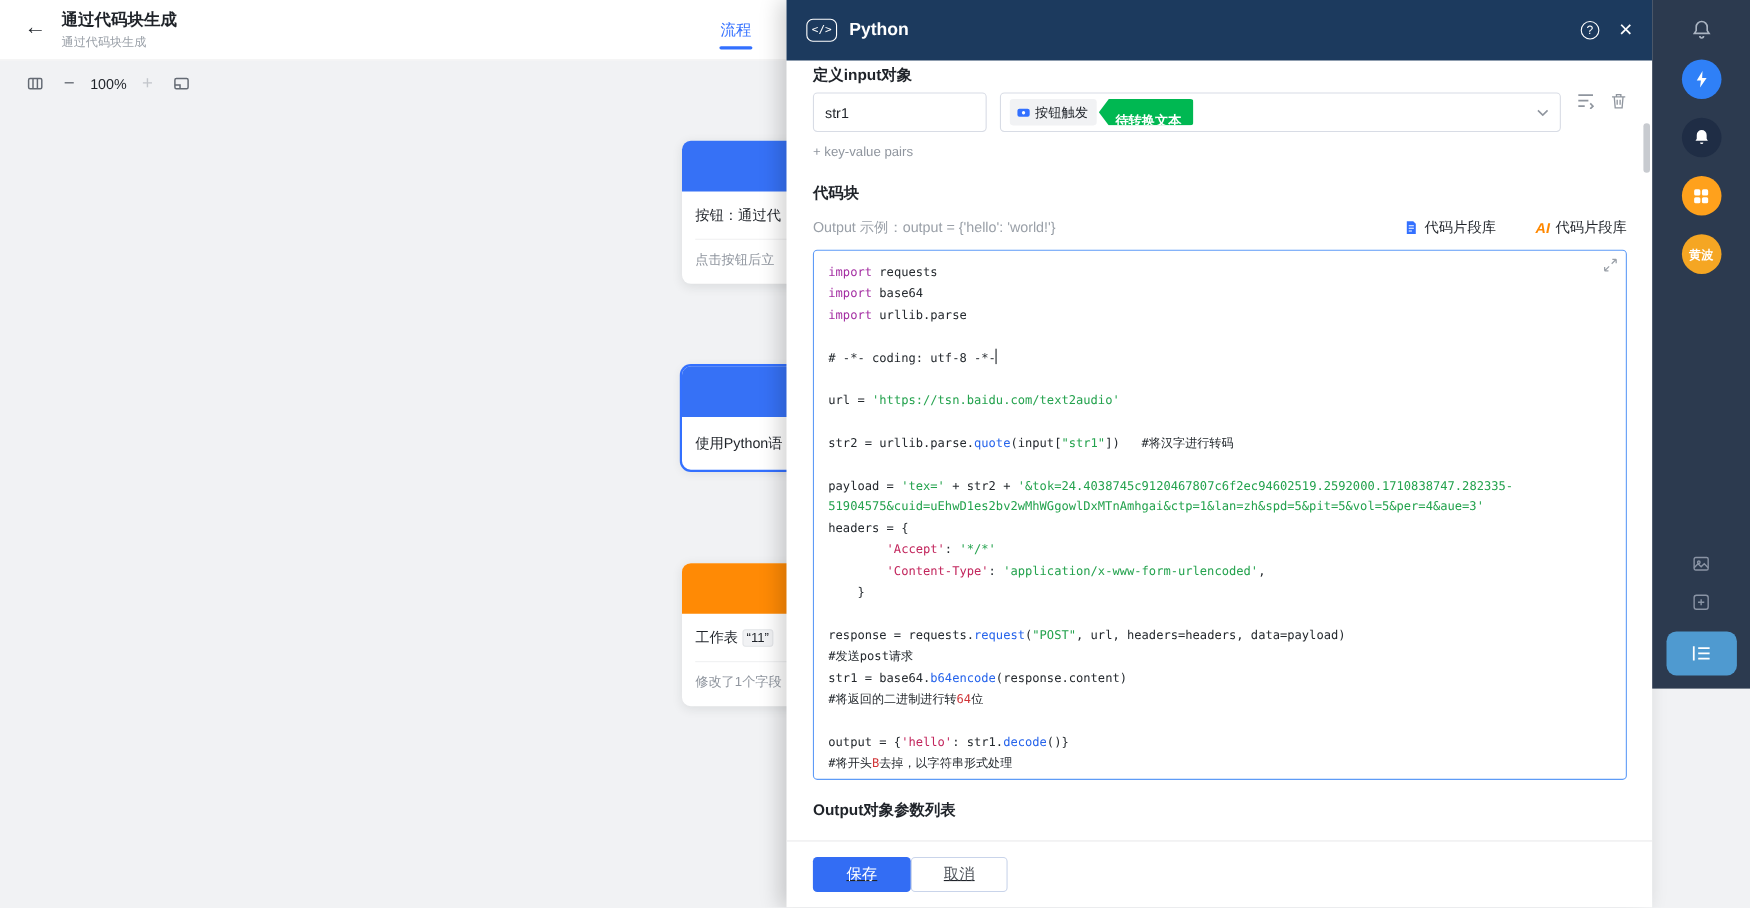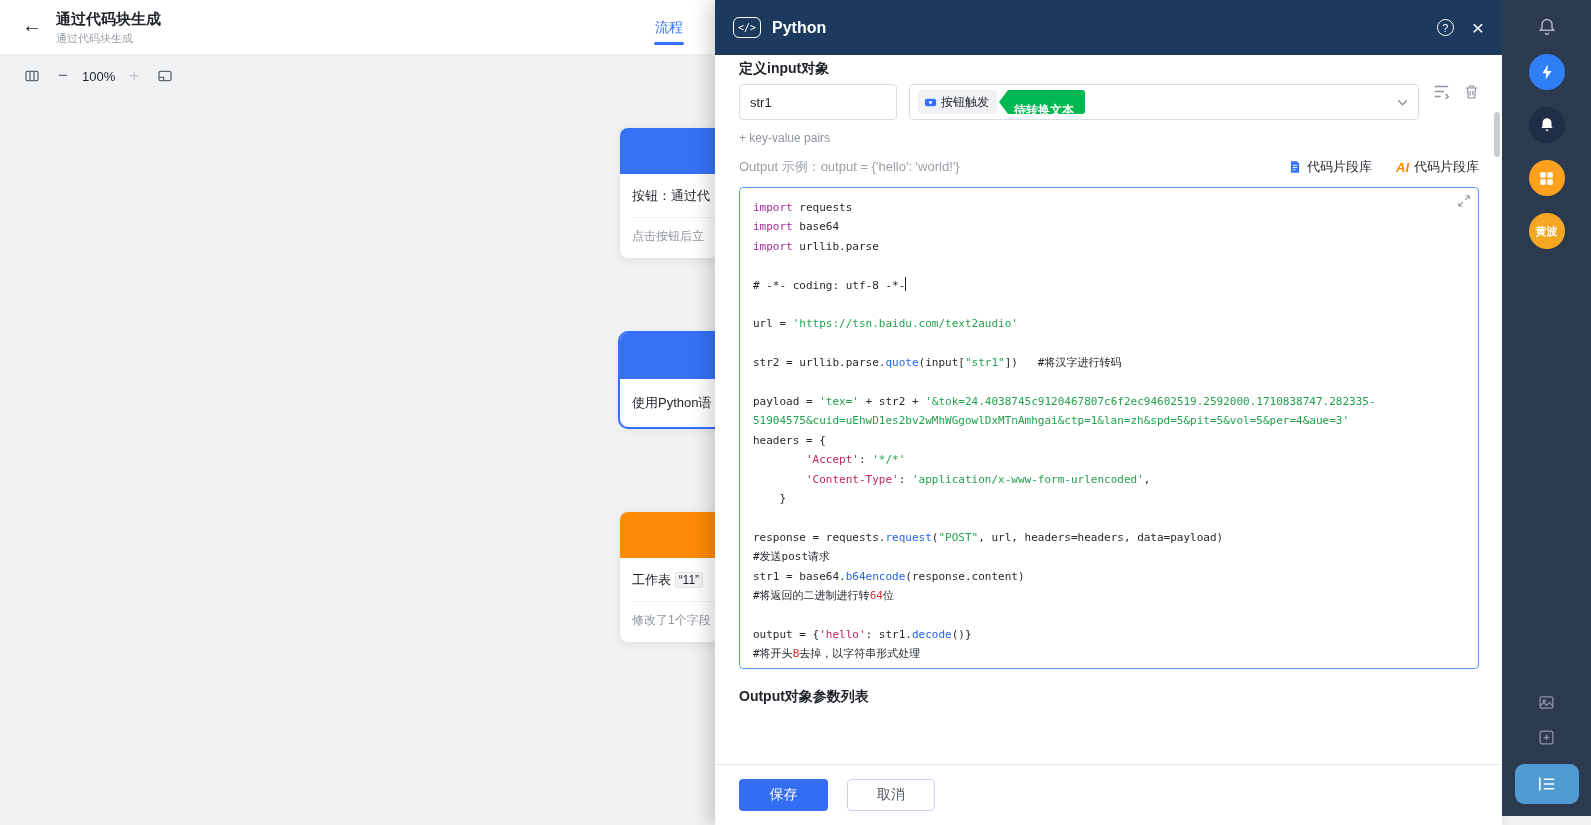--- a/index.html
+++ b/index.html
@@ -57,45 +57,45 @@
   .tag-value { display:inline-flex; align-items:center; height:24px; background:#00b852; color:#fff; font-size:12px; font-weight:bold;
                padding:16px 11px 0 15px; margin-left:2px; border-radius:0 3px 3px 0;
                clip-path:polygon(0 50%, 9px 0, 100% 0, 100% 100%, 9px 100%); }
   .field-caret { margin-left:auto; display:flex; }
   .row-icon { margin-left:14px; display:flex; cursor:pointer; flex:none; }
   .kv-link { margin-top:11px; font-size:12px; color:#8f959e; cursor:pointer; width:fit-content; }
 
   .sec-code { margin-top:22px; }
   .hint-row { margin-top:13px; display:flex; align-items:center; }
   .hint { font-size:13px; color:#9aa0a8; }
-  .hint-links { margin-left:auto; display:flex; align-items:center; gap:24px;justify-content:space-between; }
+  .hint-links { margin-left:auto; display:flex; align-items:center; gap:36px;justify-content:space-between; }
   .link-item { display:flex; align-items:center; gap:5px; font-size:13px; color:#1f2329; cursor:pointer; }
   .ai-badge { color:#ff8800; font-weight:bold; font-style:italic; font-size:13px; }
 
   .editor { margin-top:11px; height:482px; border:1px solid #5e9bf7; border-radius:4px; position:relative; padding:10px 13px; overflow:hidden; background:#fff; }
   .code { font-family:"DejaVu Sans Mono",monospace; font-size:11px; line-height:19.4px; color:#24292e; }
   .cl { white-space:pre; min-height:19.4px; overflow:hidden; }
   .tk-k { color:#a42ea2; }
   .tk-s { color:#23a24d;margin-top:37px; }
   .tk-f { color:#2563eb; }
   .tk-a { color:#c2255c; }
   .tk-n { color:#d03437; }
   .tk-c { display:inline-block; width:1px; height:14px; background:#1f2329; vertical-align:-2px; }
   .expand-icon { position:absolute; top:6px; right:7px; cursor:pointer; display:flex; }
 
   .sec-output { margin-top:19px; }
 
-  .m-footer { flex:none; height:61px; border-top:1px solid #e9eaec; display:flex; align-items:center; padding:0 24px; gap:19px; }
+  .m-footer { flex:none; height:61px; border-top:1px solid #e9eaec; display:flex; align-items:center; padding:0 24px; gap:0;text-decoration:underline; }
   .btn-save { width:89px; height:32px; background:#336df4; color:#fff; border:none; border-radius:4px; font-size:14px; cursor:pointer; font-family:"Liberation Sans",sans-serif; }
   .btn-cancel { width:88px; height:32px; background:#fff; color:#51565d; border:1px solid #c9d4ea; border-radius:4px; font-size:14px; cursor:pointer; font-family:"Liberation Sans",sans-serif; }
 
   .m-scrollbar { position:absolute; right:2px; top:57px; width:6px; height:45px; background:#c8cbd0; border-radius:3px; cursor:pointer; }
 
   
-  .rightbar { position:absolute; left:1502px; top:0; width:89px; height:816px; background:#2c3a4f; z-index:6;
+  .rightbar { position:absolute; left:1502px; top:0; width:89px; height:626px; background:#2c3a4f; z-index:6;
               display:flex; flex-direction:column; align-items:center; }
   .rb-bell { margin-top:17px; cursor:pointer; display:flex; }
   .rb-circle { width:36px; height:36px; border-radius:50%; margin-top:17px; display:flex; align-items:center; justify-content:center; cursor:pointer; flex:none; }
   .rbc-blue { background:#2f80f7; }
   .rbc-navy { background:#1f2d45; }
   .rbc-orange { background:#ffa11c; }
   .rb-avatar { background:#f5a623; color:#fff; font-size:11px; font-weight:bold; letter-spacing:0; }
   .rb-spacer { flex:1; }
   .rb-small { margin-bottom:18px; cursor:pointer; display:flex; }
   .rb-bottom-btn { width:64px; height:40px; background:#4f9ad0; border-radius:9px; margin-bottom:12px;
@@ -195,20 +195,21 @@
       </span>
       <span class="row-icon">
         <svg width="15" height="16" viewBox="0 0 22 24" fill="none" stroke="#8f959e" stroke-width="1.8">
           <path d="M2 6h18M8 6V3h6v3M5 6l1.3 15h9.4L17 6M9 10v7M13 10v7"></path>
         </svg>
       </span>
     </div>
 
     <div class="kv-link">+ key-value pairs</div>
 
+    <div class="sec-title sec-code">代码块</div>
 
     <div class="hint-row">
       <span class="hint">Output 示例：output = {'hello': 'world!'}</span>
       <span class="hint-links">
         <span class="link-item">
           <svg width="14" height="14" viewBox="0 0 24 24">
             <path d="M5 2h10l4 4v16H5z" fill="#3370ff"></path>
             <path d="M8 9h8M8 13h8M8 17h5" stroke="#ffffff" stroke-width="1.6"></path>
           </svg>
           <span>代码片段库</span>

